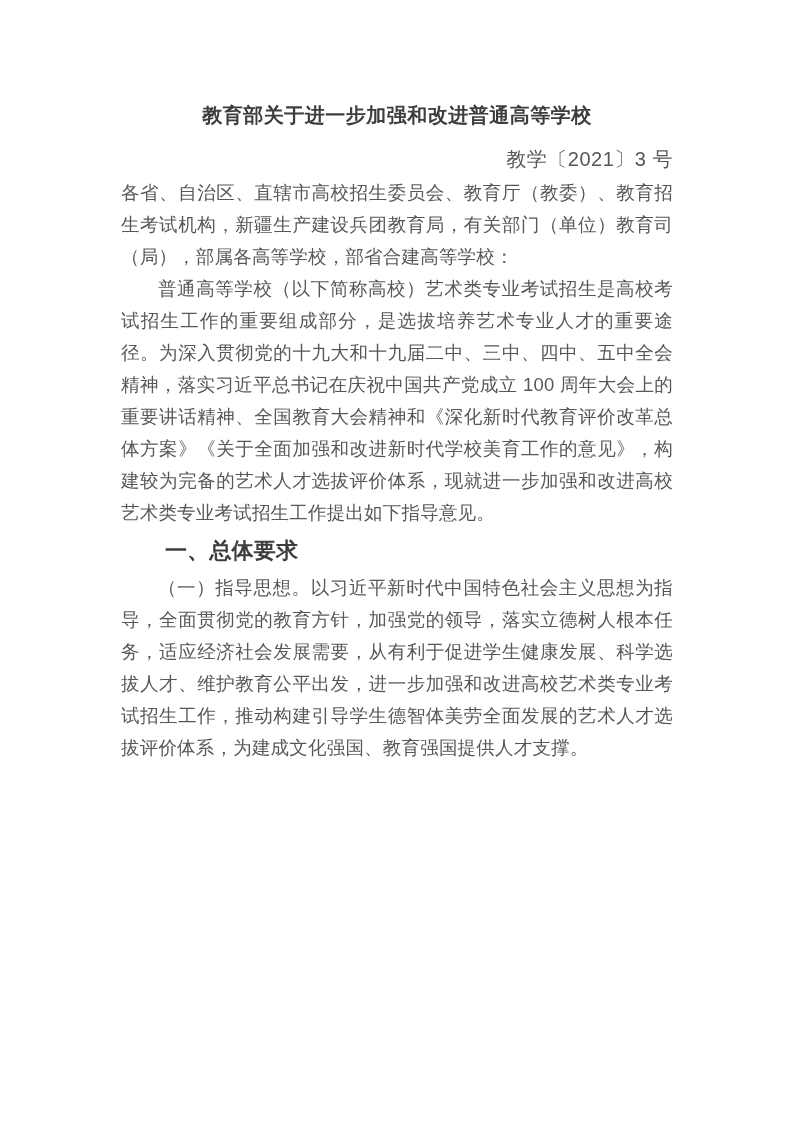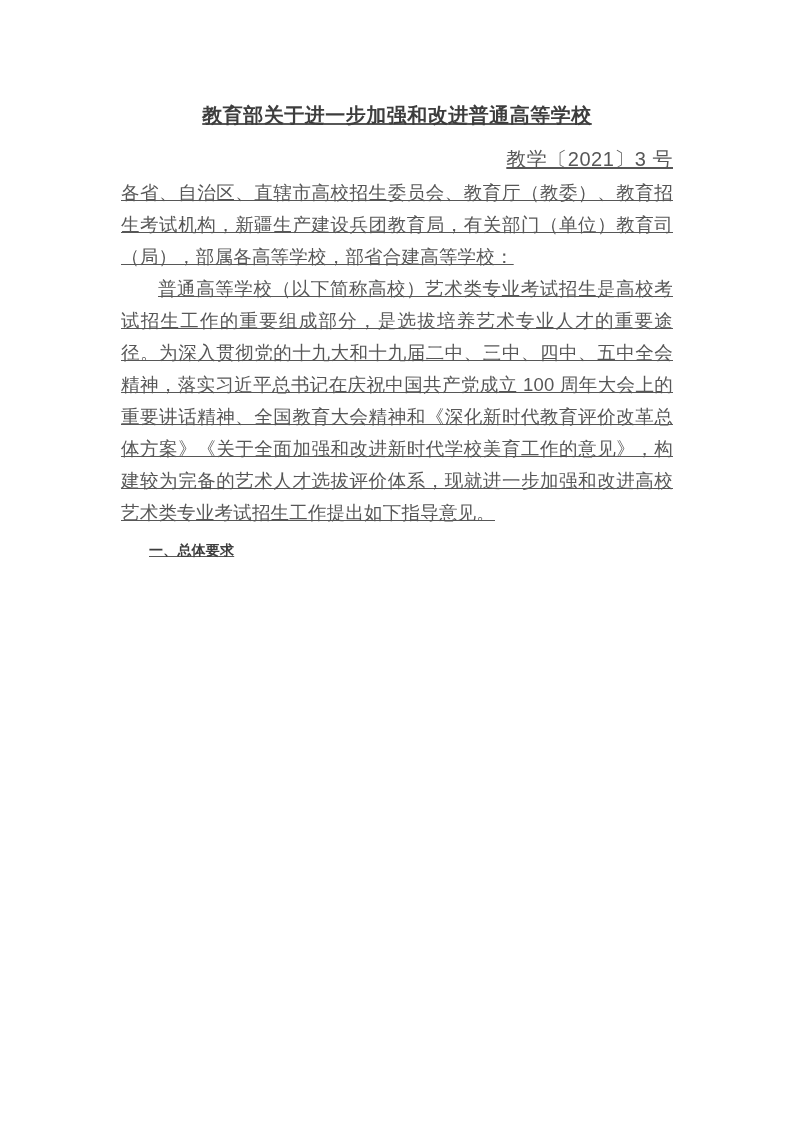--- a/index.html
+++ b/index.html
@@ -11,21 +11,20 @@
     position: relative;
     width: 793px;
     height: 1122px;
     margin: 0 auto;
     background: #ffffff;
     box-sizing: border-box;
     padding: 94px 120px 40px 121px;
     font-family: "Liberation Sans", "DejaVu Sans", sans-serif;
     color: #575757;
     overflow: hidden;
-    text-decoration: underline;
   }
   .doc-title {
     margin: 0;
     text-align: center;
     font-size: 20px;
     font-weight: bold;
     color: #3d3d3d;
     line-height: 43px;
     letter-spacing: 0.5px;
   }
@@ -49,21 +48,21 @@
     letter-spacing: 0.2px;
   }
   .addressee {
     margin-top: 2px;
   }
   .indent {
     text-indent: 2em;
   }
   .section-heading {
     margin: 0;
-    font-size: 14px;
+    font-size: 22px;
     font-weight: bold;
     color: #3d3d3d;
     line-height: 43px;
     text-indent: 2em;
     letter-spacing: 0.2px;
   }
 </style>
 </head>
 <body>
 
@@ -74,14 +73,15 @@
   </h1>
 
   <div class="doc-number">教学〔2021〕3 号</div>
 
   <p class="body-text addressee">各省、自治区、直辖市高校招生委员会、教育厅（教委）、教育招生考试机构，新疆生产建设兵团教育局，有关部门（单位）教育司（局），部属各高等学校，部省合建高等学校：</p>
 
   <p class="body-text indent">普通高等学校（以下简称高校）艺术类专业考试招生是高校考试招生工作的重要组成部分，是选拔培养艺术专业人才的重要途径。为深入贯彻党的十九大和十九届二中、三中、四中、五中全会精神，落实习近平总书记在庆祝中国共产党成立 100 周年大会上的重要讲话精神、全国教育大会精神和《深化新时代教育评价改革总体方案》《关于全面加强和改进新时代学校美育工作的意见》，构建较为完备的艺术人才选拔评价体系，现就进一步加强和改进高校艺术类专业考试招生工作提出如下指导意见。</p>
 
   <h2 class="section-heading">一、总体要求</h2>
 
+  <p class="body-text indent">（一）指导思想。以习近平新时代中国特色社会主义思想为指导，全面贯彻党的教育方针，加强党的领导，落实立德树人根本任务，适应经济社会发展需要，从有利于促进学生健康发展、科学选拔人才、维护教育公平出发，进一步加强和改进高校艺术类专业考试招生工作，推动构建引导学生德智体美劳全面发展的艺术人才选拔评价体系，为建成文化强国、教育强国提供人才支撑。</p>
 
 </div>
 
 </body></html>

